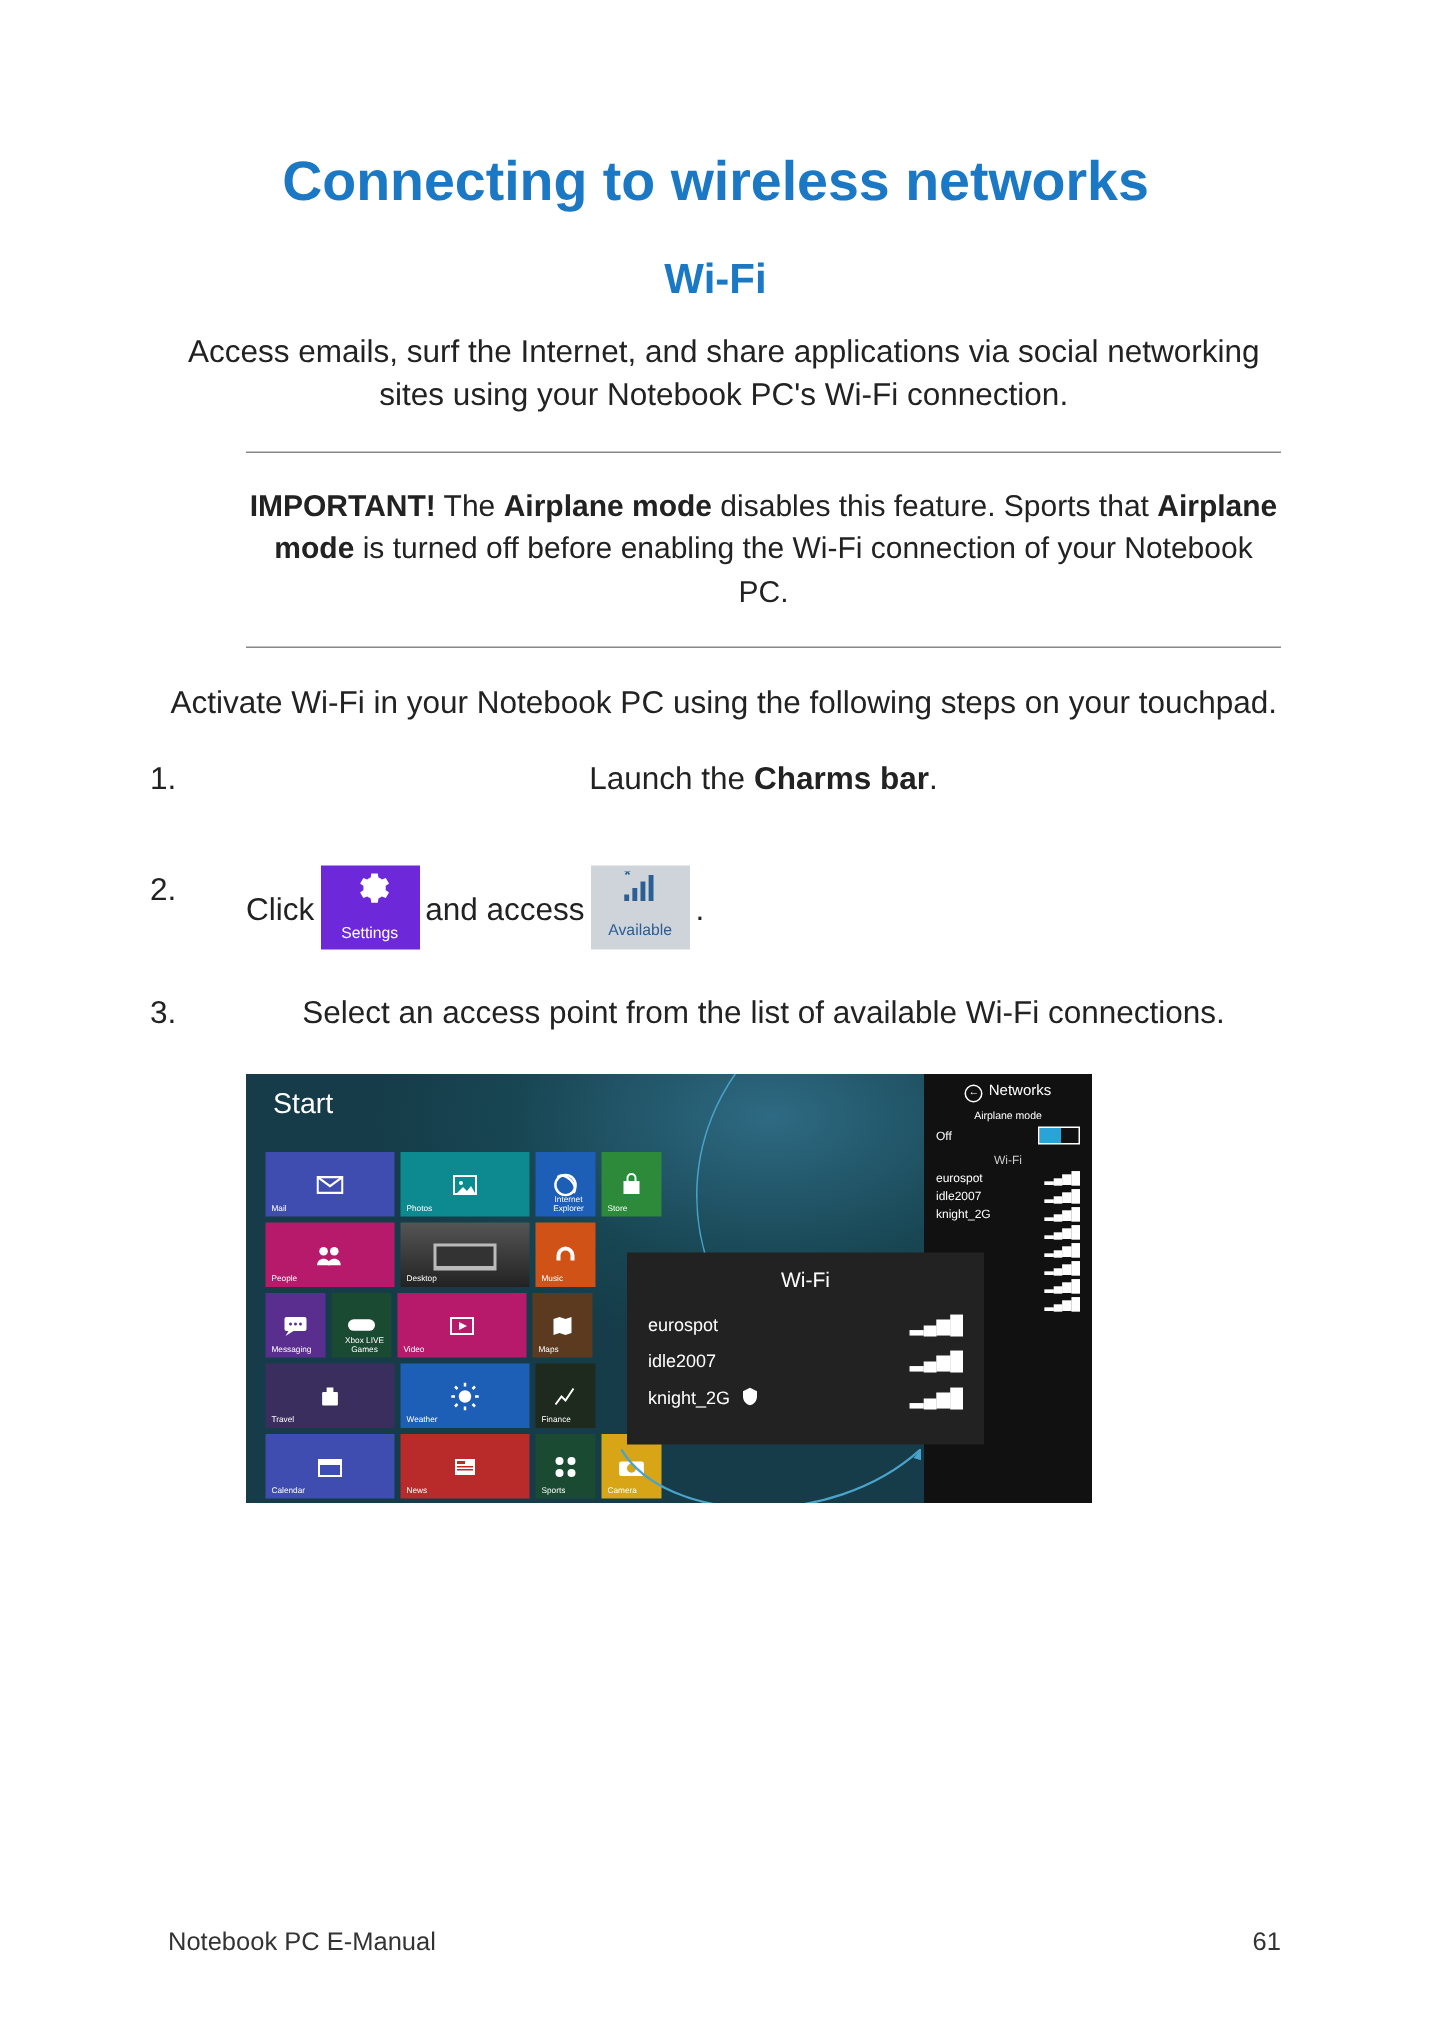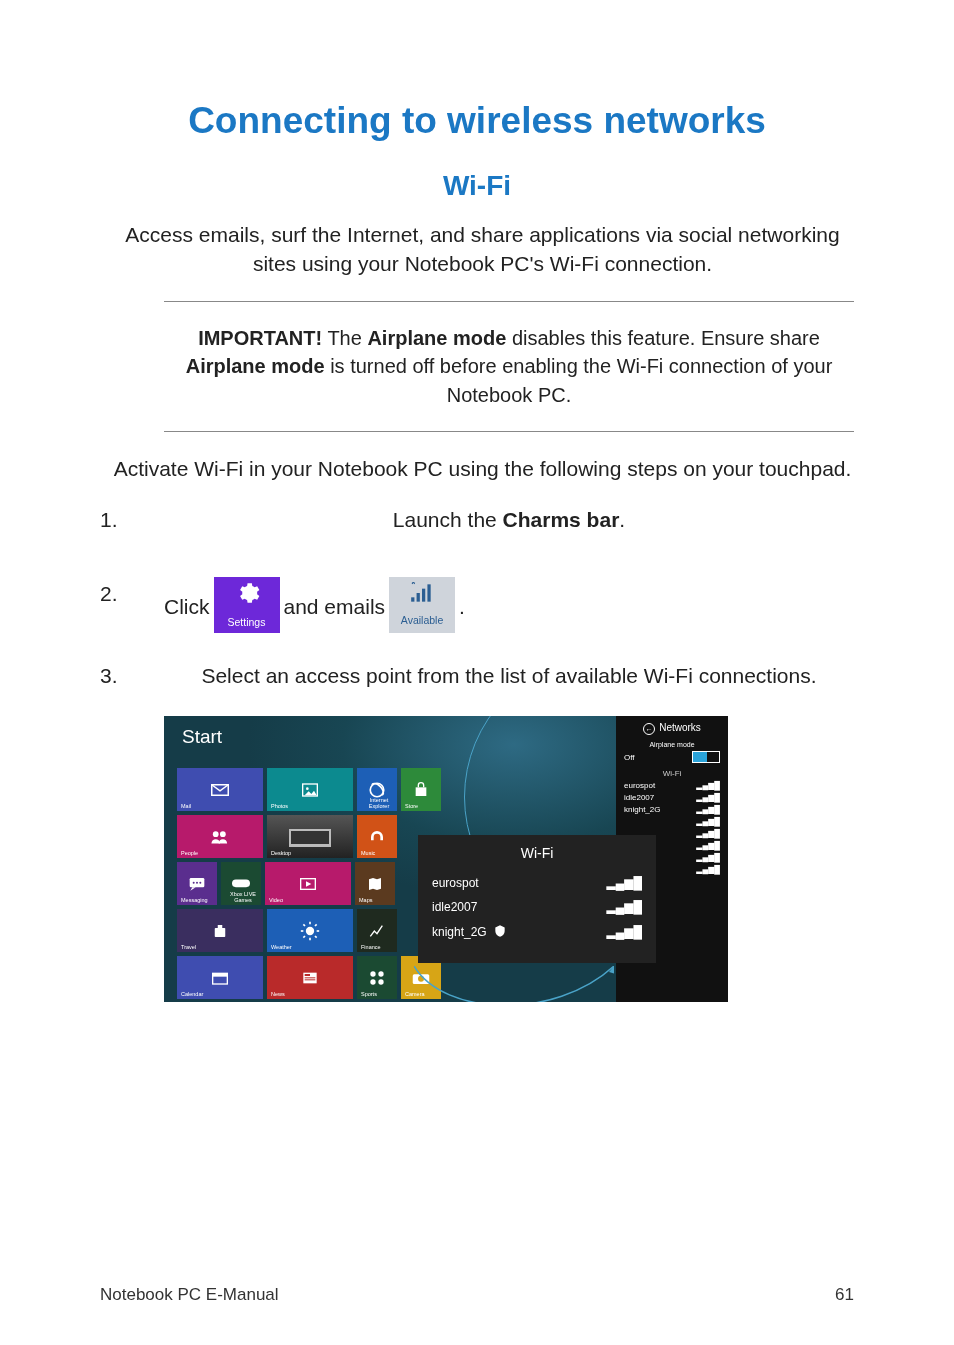--- a/index.html
+++ b/index.html
@@ -244,21 +244,21 @@
     justify-content: space-between;
     align-items: center;
     padding: 5px 0;
     font-size: 12px;
   }
   .wifi-popup .net .sig { fill:#fff; color:#fff; font-size:12px; }
   .net .icon-inline { width:14px; height:14px; fill:#fff; vertical-align:-2px; margin-left:6px; }
 
   .footer {
     position: absolute;
-    left: 100px;
+    left: 112px;
     right: 100px;
     bottom: 40px;
     display: flex;
     justify-content: space-between;
     font-size: 17px;
     color: #333;
   }
 
   .step2line {
     display: flex;
@@ -272,21 +272,21 @@
 
 <div class="page">
 
   <h1 class="h1">Connecting to wireless networks</h1>
 
   <h2 class="h2">Wi-Fi</h2>
 
   <p class="para">Access emails, surf the Internet, and share applications via social networking sites using your Notebook PC's Wi-Fi connection.</p>
 
   <div class="important">
-    <b>IMPORTANT!</b><span> The </span><b>Airplane mode</b><span> disables this feature. Ensure share </span><b>Airplane mode</b><span> is turned off before enabling the Wi-Fi connection of your Notebook PC.</span>
+    <b>IMPORTANT!</b><span> The </span><b>Airplane mode</b><span> disables this feature. Sports that </span><b>Airplane mode</b><span> is turned off before enabling the Wi-Fi connection of your Notebook PC.</span>
   </div>
 
 
   <p class="para">Activate Wi-Fi in your Notebook PC using the following steps on your touchpad.</p>
 
   <ol class="steps">
     <li class="tight">
       <span>Launch the </span><b>Charms bar</b><span>.</span>
     </li>
 
@@ -294,21 +294,21 @@
       <span class="step2line">
         <span>Click </span>
         <span class="tile tile-settings">
           <span>
             <svg viewBox="0 0 24 24">
                 <path d="M12 8a4 4 0 100 8 4 4 0 000-8zm9.4 4a7.5 7.5 0 00-.1-1.2l2.1-1.6-2-3.4-2.4 1a7.9 7.9 0 00-2.1-1.2L16.5 3h-4l-.4 2.6a7.9 7.9 0 00-2.1 1.2l-2.4-1-2 3.4 2.1 1.6a7.5 7.5 0 000 2.4l-2.1 1.6 2 3.4 2.4-1c.6.5 1.3.9 2.1 1.2l.4 2.6h4l.4-2.6c.8-.3 1.5-.7 2.1-1.2l2.4 1 2-3.4-2.1-1.6c.1-.4.1-.8.1-1.2z"></path>
               </svg>
           </span>
           <span class="lbl">Settings</span>
         </span>
-        <span> and emails </span>
+        <span> and access </span>
         <span class="tile tile-available">
           <span>
             <svg viewBox="0 0 24 20">
               <rect x="2" y="14" width="3" height="4" fill="#2b5e92"></rect>
               <rect x="7" y="10" width="3" height="8" fill="#2b5e92"></rect>
               <rect x="12" y="6" width="3" height="12" fill="#2b5e92"></rect>
               <rect x="17" y="2" width="3" height="16" fill="#2b5e92"></rect>
               <text x="2" y="5" font-size="10" font-weight="bold" fill="#2b5e92">*</text>
             </svg>
           </span>

